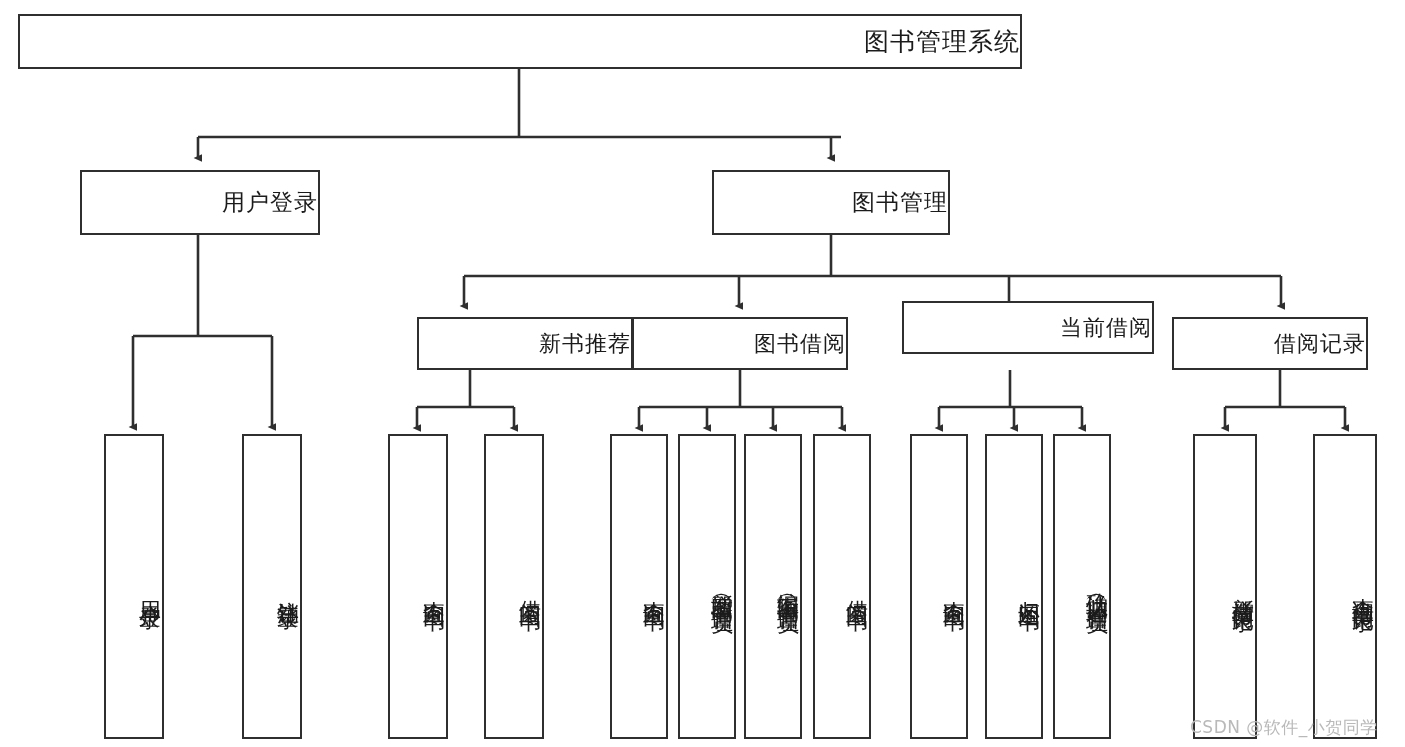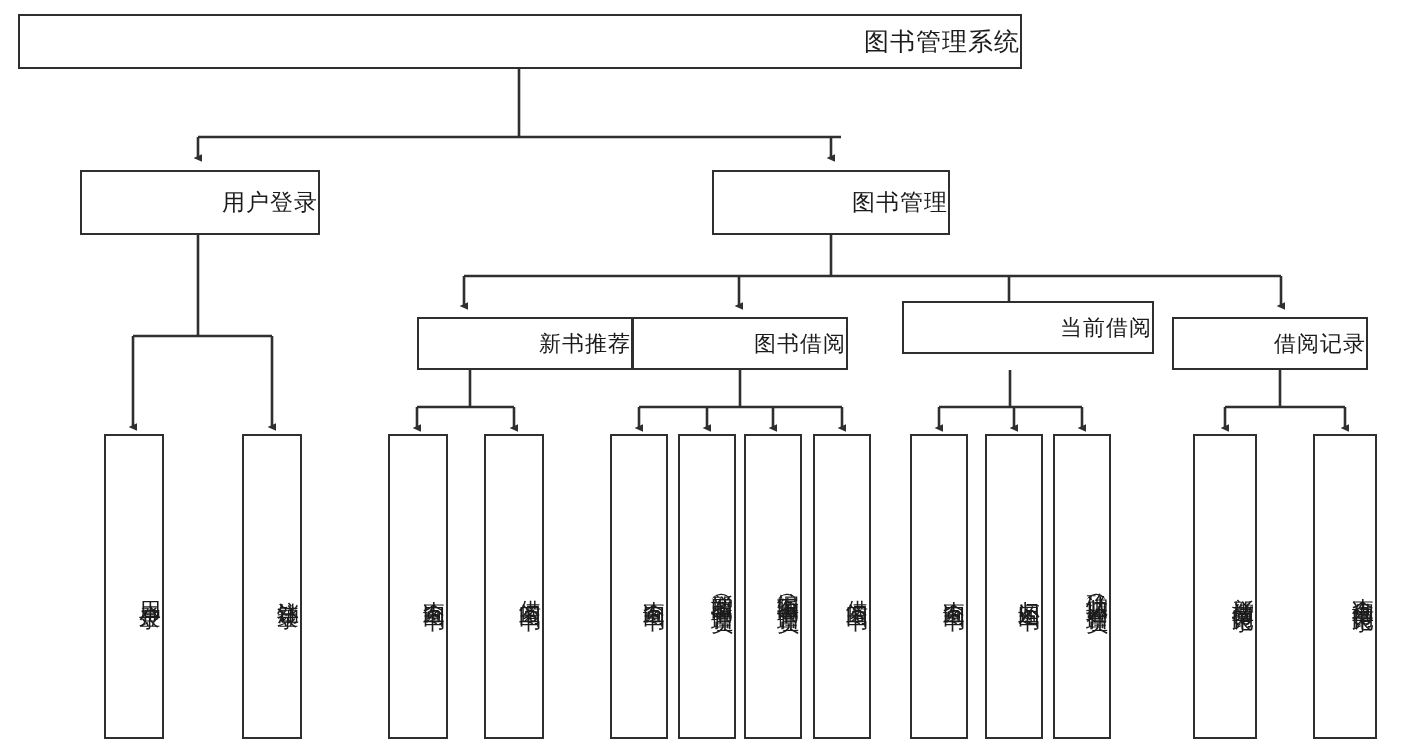--- a/index.html
+++ b/index.html
@@ -190,14 +190,17 @@
     <span class="leaf-text">确认归还（管理员）</span>
   </div>
 
   <div class="node leaf" style="left:1193px; top:434px; width:64px; height:305px;">
     <span class="leaf-text">新增借阅记录</span>
   </div>
   <div class="node leaf" style="left:1313px; top:434px; width:64px; height:305px;">
     <span class="leaf-text">查询借阅记录</span>
   </div>
 
+  <div class="watermark" style="left:1190px; top:716px;">
+    <span>CSDN @软件_小贺同学</span>
+  </div>
 
 </div>
 
 </body></html>

